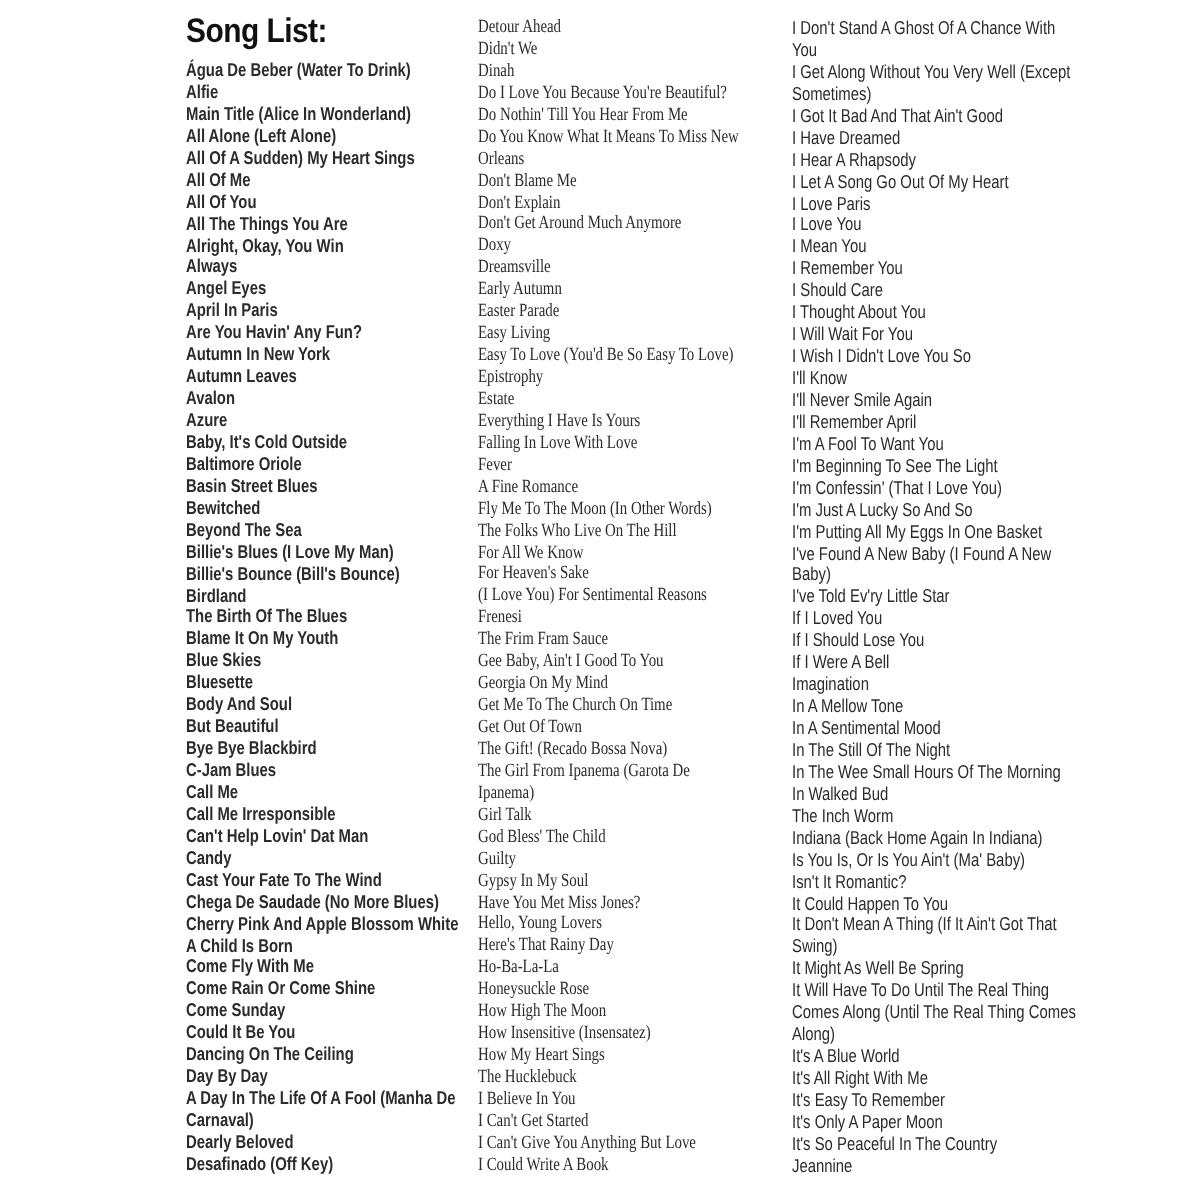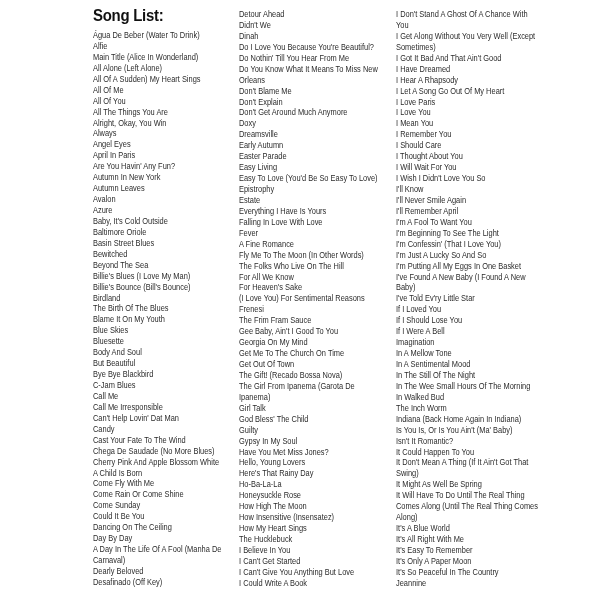--- a/index.html
+++ b/index.html
@@ -34,22 +34,22 @@
       transform-origin: left top;
       white-space: nowrap;
     }
     .col {
       position: absolute;
       top: 0;
       margin: 0;
       padding: 0;
       list-style: none;
     }
-    .col1 { left: 0; top: 24px; width: 145px; }
-    .col2 { left: 146px; top: 3px; width: 145px; }
+    .col1 { left: 0; top: 24px; width: 145px; font-weight: bold; }
+    .col2 { left: 146px; top: 3px; width: 145px; font-family: Liberation Serif, serif; }
     .col3 { left: 292px; top: 3px; width: 145px; margin-left: 11px; }
     .col li {
       font-size: 9.3px;
       line-height: 10.95px;
       height: 10.95px;
       white-space: nowrap;
       transform: scaleX(0.8);
       transform-origin: left center;
       color: #2b2b2b;
     }

